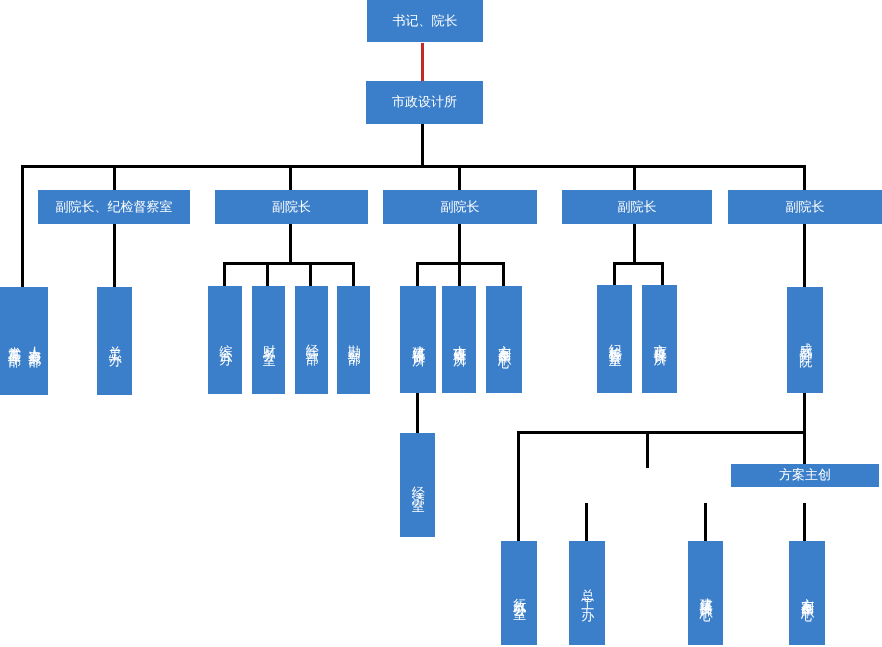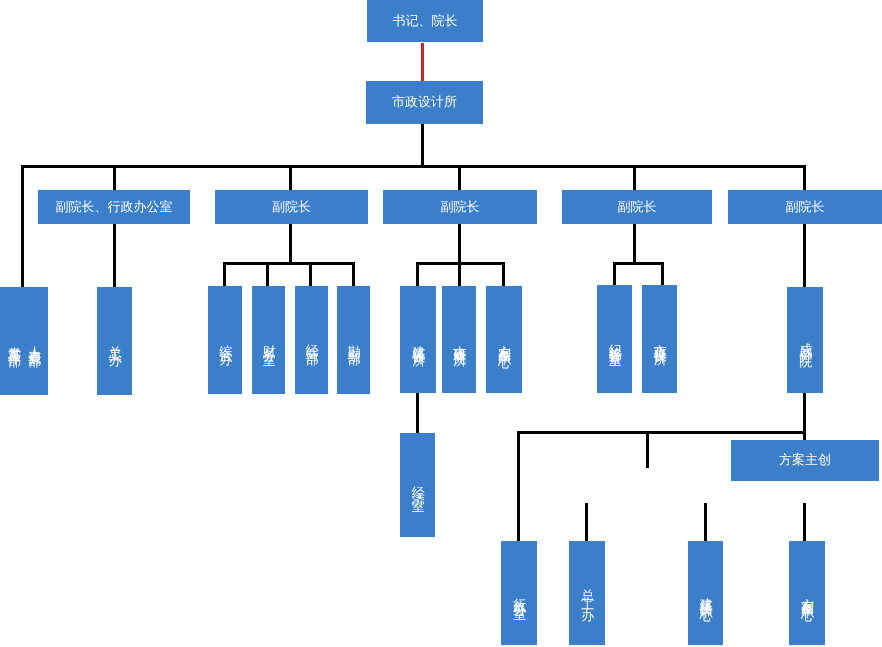--- a/index.html
+++ b/index.html
@@ -57,21 +57,21 @@
   <div class="ln" style="left:517px;top:431px;width:289px;height:3px"></div>
   <div class="ln" style="left:517px;top:431px;width:3px;height:110px"></div>
   <div class="ln" style="left:646px;top:431px;width:3px;height:37px"></div>
   <div class="ln" style="left:585px;top:503px;width:3px;height:38px"></div>
   <div class="ln" style="left:704px;top:503px;width:3px;height:38px"></div>
   <div class="ln" style="left:803px;top:503px;width:3px;height:38px"></div>
 
   <div class="node" style="left:367px;top:0;width:116px;height:42px">书记、院长</div>
   <div class="node" style="left:366px;top:81px;width:117px;height:43px">市政设计所</div>
 
-  <div class="node" style="left:38px;top:190px;width:152px;height:34px">副院长、行政办公室</div>
+  <div class="node" style="left:38px;top:190px;width:152px;height:34px">副院长、纪检督察室</div>
   <div class="node" style="left:215px;top:190px;width:153px;height:34px">副院长</div>
   <div class="node" style="left:383px;top:190px;width:154px;height:34px">副院长</div>
   <div class="node" style="left:562px;top:190px;width:150px;height:34px">副院长</div>
   <div class="node" style="left:728px;top:190px;width:154px;height:34px">副院长</div>
 
   <div class="node vwrap" style="left:0;top:287px;width:48px;height:108px">
     <span class="vcol">党群工作部</span>
     <span class="vcol">人力资源部</span>
   </div>
   <div class="node v sp4" style="left:97px;top:287px;width:35px;height:108px">总工办</div>
@@ -81,20 +81,20 @@
   <div class="node v sp4" style="left:337px;top:286px;width:33px;height:108px">勘察部</div>
   <div class="node v" style="left:400px;top:286px;width:36px;height:107px">建筑设计所</div>
   <div class="node v" style="left:442px;top:286px;width:34px;height:107px">古建研究所</div>
   <div class="node v" style="left:486px;top:286px;width:36px;height:107px">方案创作中心</div>
   <div class="node v" style="left:597px;top:285px;width:35px;height:108px">纪检督察室</div>
   <div class="node v" style="left:642px;top:285px;width:35px;height:108px">市政设计所</div>
   <div class="node v sp4" style="left:787px;top:287px;width:36px;height:106px">成都分院</div>
 
   <div class="node v sp6" style="left:400px;top:433px;width:35px;height:104px">经济室</div>
 
-  <div class="node" style="left:731px;top:440px;width:148px;height:41px">方案主创</div>
+  <div class="node" style="left:731px;top:464px;width:148px;height:23px">方案主创</div>
 
   <div class="node v" style="left:501px;top:541px;width:36px;height:104px">行政办公室</div>
   <div class="node v sp10" style="left:569px;top:541px;width:36px;height:104px">总工办</div>
   <div class="node v" style="left:688px;top:541px;width:35px;height:104px">建筑设计中心</div>
   <div class="node v" style="left:789px;top:541px;width:36px;height:104px">方案创作中心</div>
 
 </div>
 
 </body></html>

